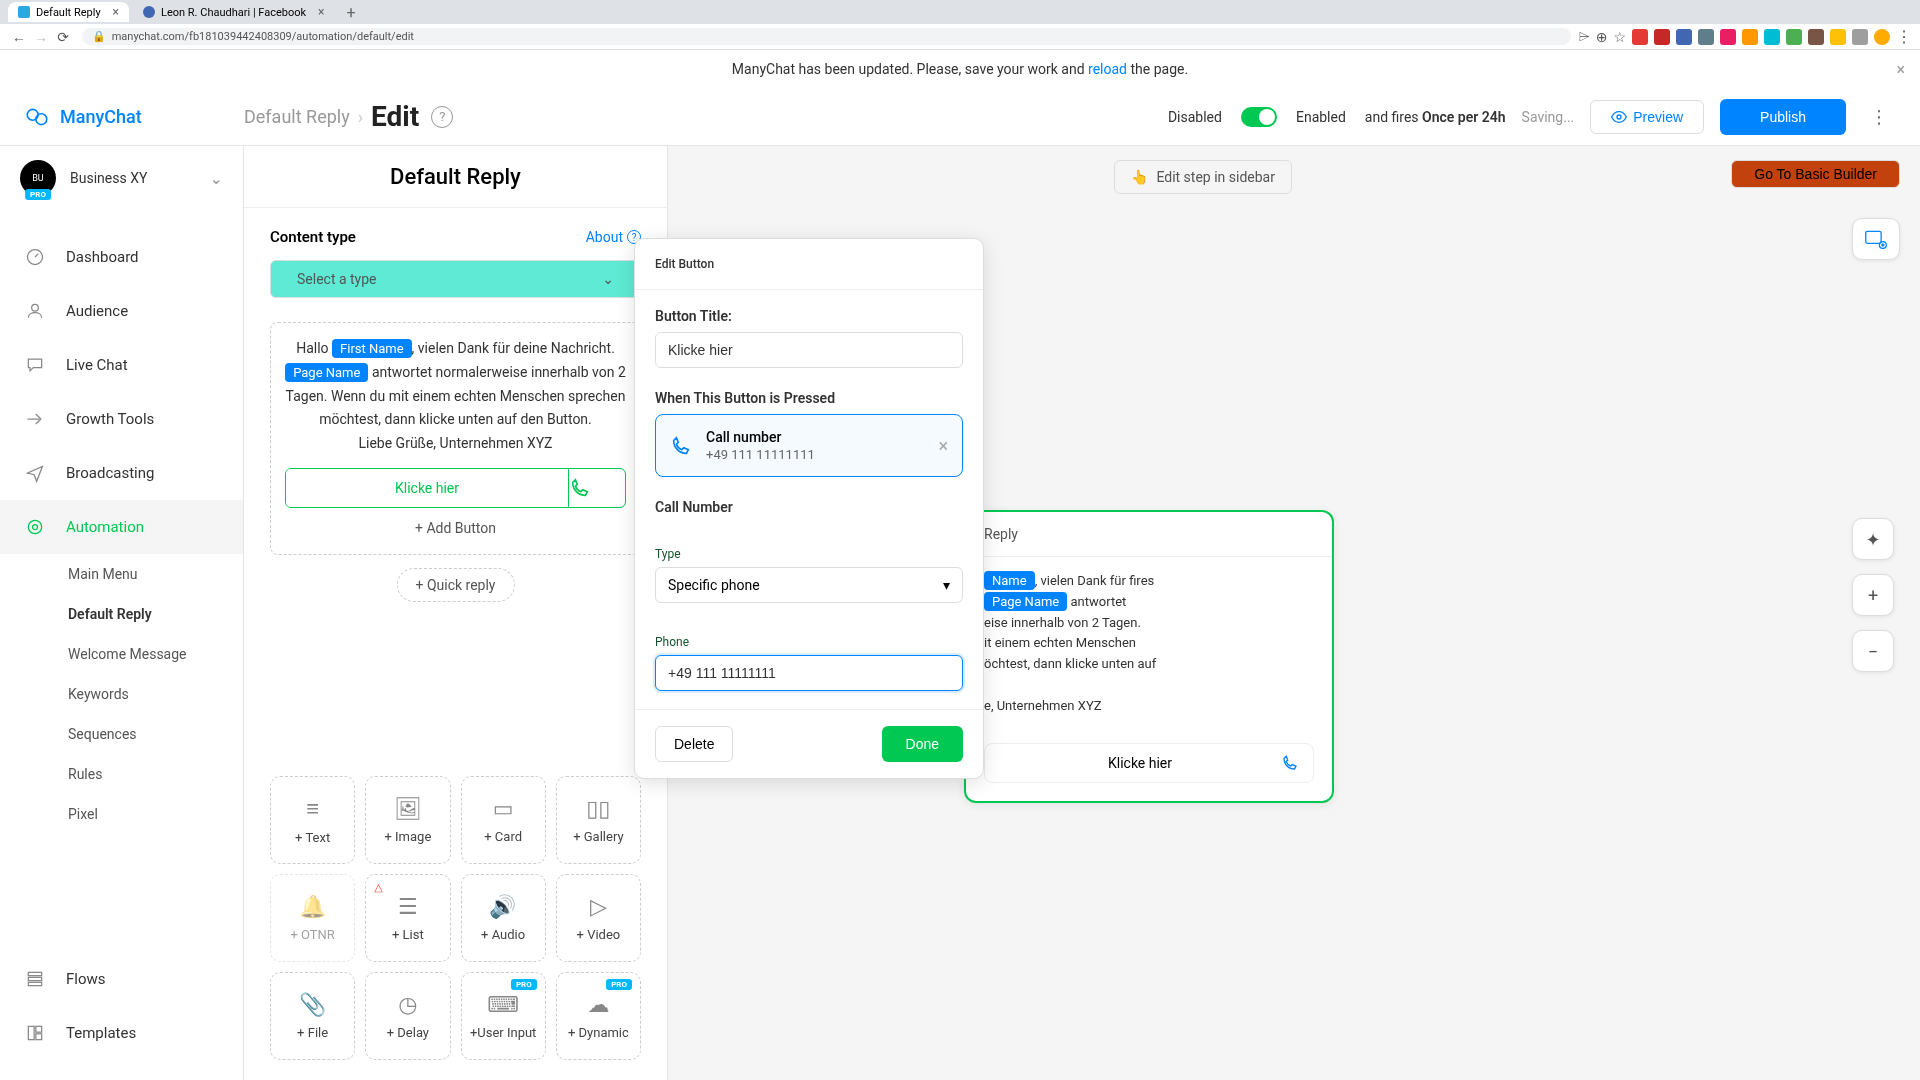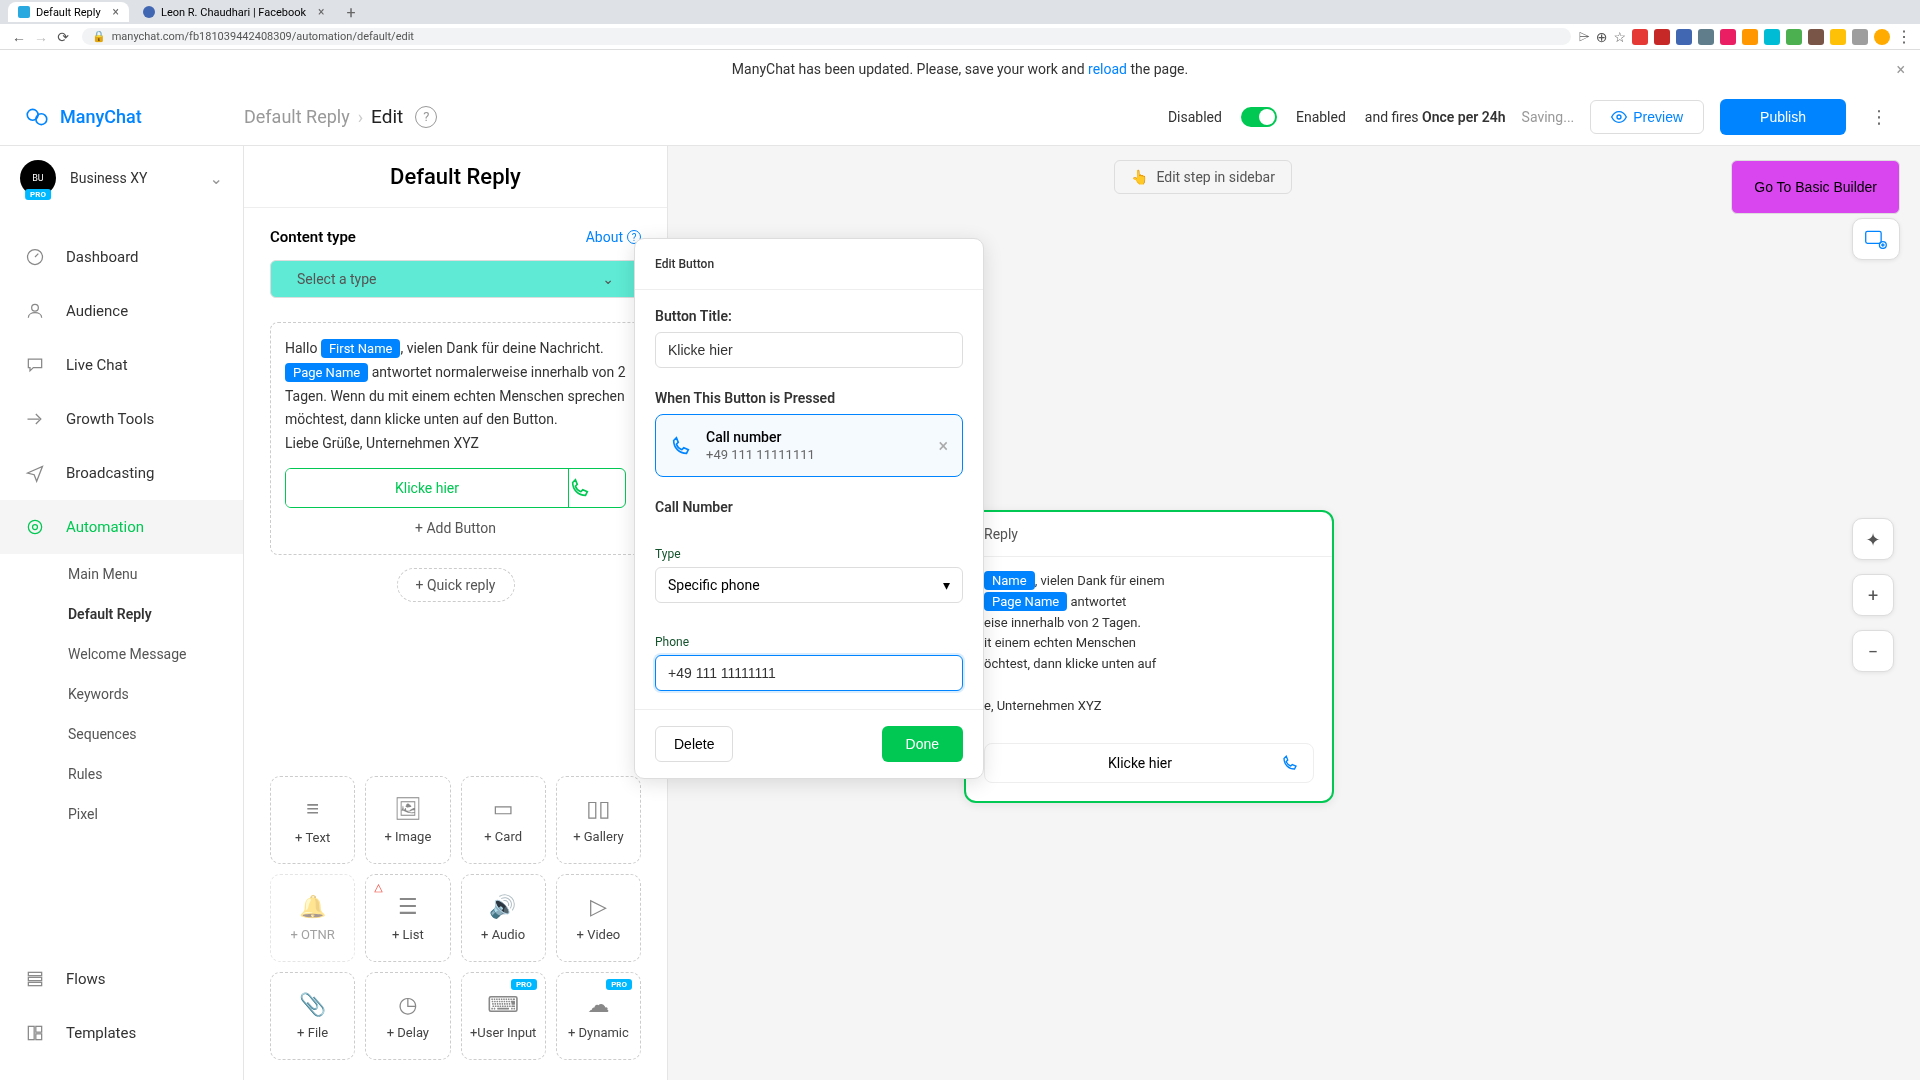--- a/index.html
+++ b/index.html
@@ -27,21 +27,21 @@
 .banner-close { position: absolute; right: 15px; color: #999; cursor: pointer; font-size: 16px; }
 
 
 .app-header { background: #fff; height: 58px; display: flex; align-items: center; padding: 0 24px; border-bottom: 1px solid #e5e5e5; }
 .logo-area { display: flex; align-items: center; width: 220px; }
 .logo-icon { width: 26px; height: 26px; margin-right: 10px; }
 .logo-text { color: #0084ff; font-size: 18px; font-weight: 500; }
 .breadcrumb-area { display: flex; align-items: center; font-size: 18px; color: #333; }
 .bc-item { color: #999; }
 .bc-sep { margin: 0 8px; color: #ccc; }
-.bc-current { font-size: 19px; font-weight: 400; color: #222; }
+.bc-current { font-size: 28px; font-weight: 700; color: #222; }
 .help-circle { width: 22px; height: 22px; border: 1.5px solid #999; border-radius: 50%; display: inline-flex; align-items: center; justify-content: center; margin-left: 12px; color: #999; font-size: 13px; }
 .header-spacer { flex: 1; }
 .header-right { display: flex; align-items: center; gap: 16px; }
 .toggle-area { display: flex; align-items: center; gap: 19px; font-size: 14px; color: #333; }
 .toggle { width: 36px; height: 20px; background: #00c853; border-radius: 10px; position: relative; }
 .toggle::after { content: ''; position: absolute; right: 2px; top: 2px; width: 16px; height: 16px; background: #fff; border-radius: 50%; }
 .fires-label { color: #333; }
 .fires-bold { font-weight: 600; }
 .saving { color: #999; font-size: 14px; }
 .btn { padding: 8px 20px; border-radius: 6px; font-size: 14px; cursor: pointer; border: none; }
@@ -72,21 +72,21 @@
 
 .content-panel { position: absolute; left: 0; top: 0; width: 424px; background: #fff; border-right: 1px solid #e5e5e5; height: 100%; padding: 0; overflow: visible; }
 .panel-title { font-size: 22px; font-weight: 500; text-align: center; padding: 18px 0; border-bottom: 1px solid #eee; }
 .panel-body { padding: 20px 26px; }
 .ct-row { display: flex; justify-content: space-between; align-items: center; margin-bottom: 14px; }
 .ct-label { font-size: 15px; font-weight: 600; }
 .about-link { color: #0084ff; font-size: 14px; display: flex; align-items: center; gap: 4px; }
 .type-select { width: 100%; padding: 10px 26px; border: 1px solid #ddd; border-radius: 6px; background: #5eead4; font-size: 14px; color: #555; display: flex; justify-content: space-between; align-items: center; cursor: pointer; }
 
 .msg-card { margin-top: 24px; border: 1px dashed #ccc; border-radius: 8px; padding: 14px; }
-.msg-text { font-size: 14px; line-height: 1.7; color: #333; }
+.msg-text { font-size: 14px; line-height: 1.7; color: #333; text-align: center; }
 .var-tag { background: #0084ff; color: #fff; padding: 2px 8px; border-radius: 4px; font-size: 13px; }
 .msg-button { margin-top: 12px; border: 1px solid #00c853; border-radius: 6px; display: flex; align-items: center; height: 40px; overflow: hidden; }
 .msg-button-label { flex: 1; text-align: center; color: #00c853; font-size: 14px; border-right: 1px solid #00c853; line-height: 40px; background: #fff; }
 .msg-button-icon { width: 56px; text-align: center; color: #00c853; }
 .add-btn-row { text-align: center; padding: 12px 0 4px; font-size: 14px; color: #555; cursor: pointer; }
 .quick-reply { text-align: center; margin-top: 20px; }
 .quick-reply span { border: 1px dashed #ccc; border-radius: 18px; padding: 8px 18px; font-size: 14px; color: #555; cursor: pointer; text-align: right; }
 
 
 .block-grid { position: absolute; bottom: 20px; left: 0; right: 0; padding: 0 26px; display: grid; grid-template-columns: repeat(4, 1fr); gap: 10px; }
@@ -116,21 +116,21 @@
 .btn-done { background: #00c853; color: #fff; border: none; padding: 9px 24px; border-radius: 6px; font-size: 14px; cursor: pointer; }
 
 
 .edit-step-pill { position: absolute; left: 870px; top: 14px; background: #f5f5f5; border: 1px solid #ddd; padding: 8px 16px; border-radius: 6px; font-size: 14px; color: #555; display: flex; align-items: center; gap: 8px; }
 .canvas-node { position: absolute; left: 720px; top: 364px; width: 370px; background: #fff; border: 2px solid #00c853; border-radius: 12px; box-shadow: 0 2px 10px rgba(0,0,0,0.08); }
 .node-header { padding: 14px 18px; font-size: 14px; color: #555; border-bottom: 1px solid #eee; }
 .node-body { padding: 14px 18px; font-size: 13px; line-height: 1.6; color: #333; }
 .node-btn { margin: 12px 18px 18px; border: 1px solid #eee; border-radius: 8px; display: flex; align-items: center; padding: 10px 14px; }
 .node-btn-label { flex: 1; text-align: center; font-size: 14px; }
 .node-btn-icon { color: #0084ff; }
-.go-basic { position: absolute; right: 20px; top: 14px; background: #d946ef; border: 1px solid #ddd; padding: 18px 22px; border-radius: 6px; font-size: 14px; cursor: pointer; }
+.go-basic { position: absolute; right: 20px; top: 14px; background: #c2410c; border: 1px solid #ddd; padding: 5px 22px; border-radius: 6px; font-size: 14px; cursor: pointer; }
 .float-tools { position: absolute; right: 20px; top: 72px; display: flex; flex-direction: column; gap: 14px; }
 .float-btn { width: 42px; height: 42px; background: #fff; border: 1px solid #ddd; border-radius: 10px; display: flex; align-items: center; justify-content: center; font-size: 18px; color: #555; cursor: pointer; box-shadow: 0 1px 4px rgba(0,0,0,0.08); }
 .float-btn.wide { width: 48px; height: 42px; }
 .float-spacer { height: 230px; }
 
 svg { display: block; }
 </style>
 </head>
 <body>
 
@@ -442,21 +442,21 @@
     </div>
 
     <div class="edit-step-pill">
       <span>👆</span>
       <span>Edit step in sidebar</span>
     </div>
 
     <div class="canvas-node">
       <div class="node-header">Reply</div>
       <div class="node-body">
-        <span class="var-tag">Name</span><span>, vielen Dank für einem </span><br>
+        <span class="var-tag">Name</span><span>, vielen Dank für fires </span><br>
         <span class="var-tag">Page Name</span><span> antwortet</span><br>
         <span>eise innerhalb von 2 Tagen.</span><br>
         <span>it einem echten Menschen</span><br>
         <span>öchtest, dann klicke unten auf</span><br><br>
         <span>e, Unternehmen XYZ</span>
       </div>
       <div class="node-btn">
         <span class="node-btn-label">Klicke hier</span>
         <span class="node-btn-icon">
           <svg width="18" height="18" viewBox="0 0 24 24" fill="none" stroke="#0084ff" stroke-width="1.8">

